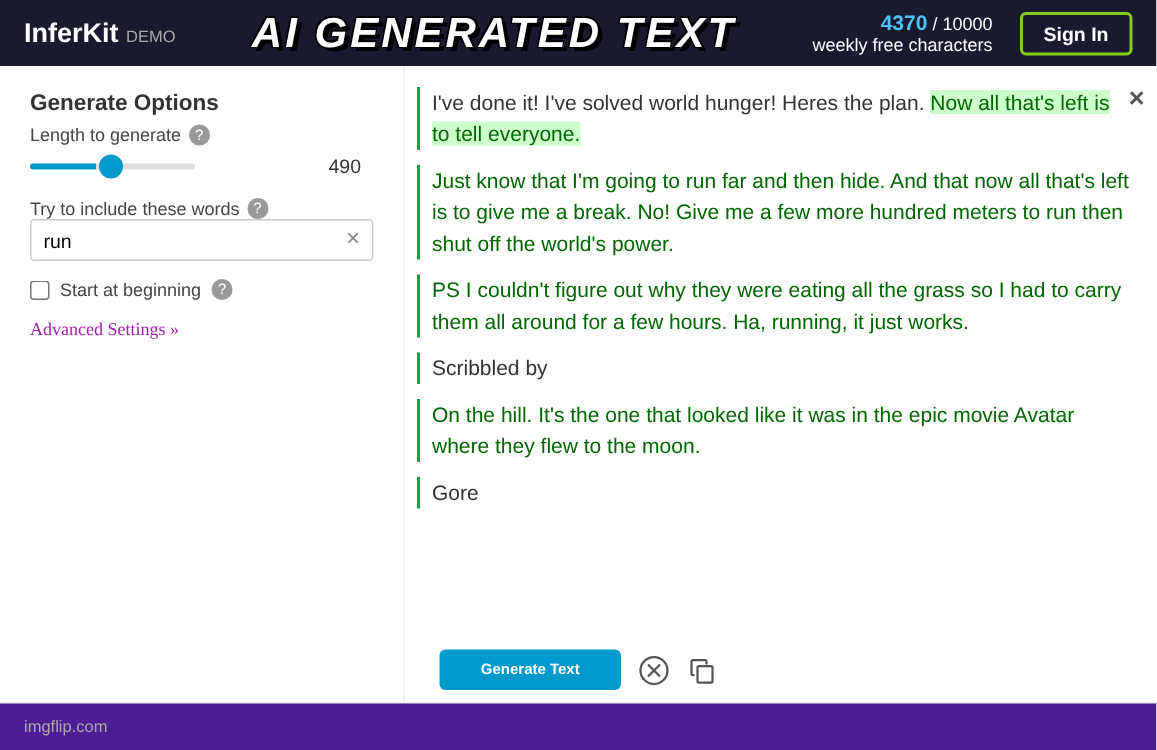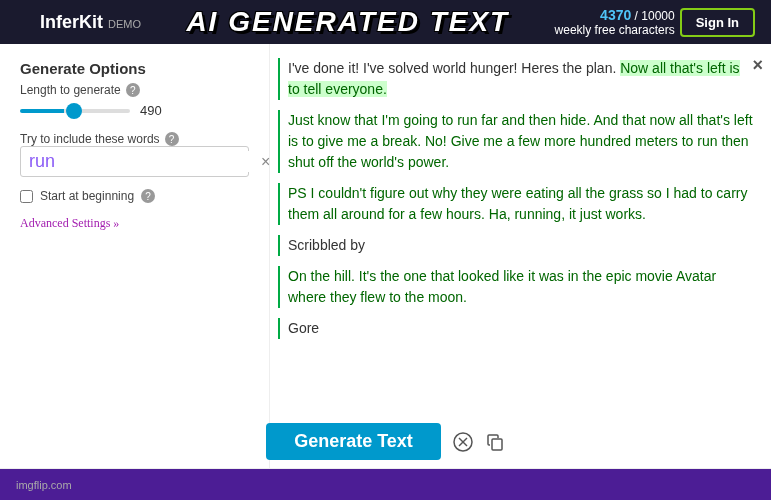--- a/index.html
+++ b/index.html
@@ -23,39 +23,38 @@
     }
     .logo-container {
       display: flex;
       align-items: center;
       gap: 6px;
     }
     .logo-text {
       color: white;
       font-size: 18px;
       font-weight: bold;
-      margin-left: 24px;
     }
     .logo-demo {
       color: #aaa;
       font-size: 11px;
       font-weight: normal;
     }
     .header-title {
       font-size: 28px;
       font-weight: 900;
       color: white;
       text-shadow: 3px 3px 0px #000, -1px -1px 0px #000, 1px -1px 0px #000, -1px 1px 0px #000;
       letter-spacing: 2px;
       font-style: italic;
     }
     .header-right {
       display: flex;
       align-items: center;
-      gap: 5px;
+      gap: 18px;
     }
     .char-count {
       color: white;
       font-size: 12px;
       text-align: right;
     }
     .char-count .count {
       color: #4fc3f7;
       font-weight: bold;
       font-size: 14px;
@@ -117,20 +116,21 @@
       display: flex;
       align-items: center;
       justify-content: center;
       cursor: pointer;
     }
     .slider-row {
       display: flex;
       align-items: center;
       gap: 10px;
       margin-bottom: 14px;
+      justify-content: space-between;
     }
     .slider {
       -webkit-appearance: none;
       appearance: none;
       width: 110px;
       height: 4px;
       background: linear-gradient(to right, #0099cc 40%, #ddd 40%);
       border-radius: 2px;
       outline: none;
       cursor: pointer;
@@ -163,22 +163,22 @@
       border: 1px solid #ccc;
       border-radius: 3px;
       padding: 4px 8px;
       margin-bottom: 12px;
       width: 100%;
     }
     .word-input {
       border: none;
       outline: none;
       flex: 1;
-      font-size: 18px;
-      color: #8b5cf6;
+      font-size: 13px;
+      color: #000000;
     }
     .clear-icon {
       cursor: pointer;
       color: #888;
       font-size: 16px;
     }
     .checkbox-row {
       display: flex;
       align-items: center;
       gap: 7px;
@@ -254,21 +254,21 @@
       font-size: 11px;
       color: #aaa;
     }
     .generate-btn {
       background: #0099cc;
       color: white;
       border: none;
       padding: 8px 28px;
       border-radius: 4px;
       cursor: pointer;
-      font-size: 18px;
+      font-size: 10px;
       font-weight: bold;
     }
     .bottom-icon-btn {
       cursor: pointer;
       background: none;
       border: none;
       color: #555;
       font-size: 18px;
       display: flex;
       align-items: center;

